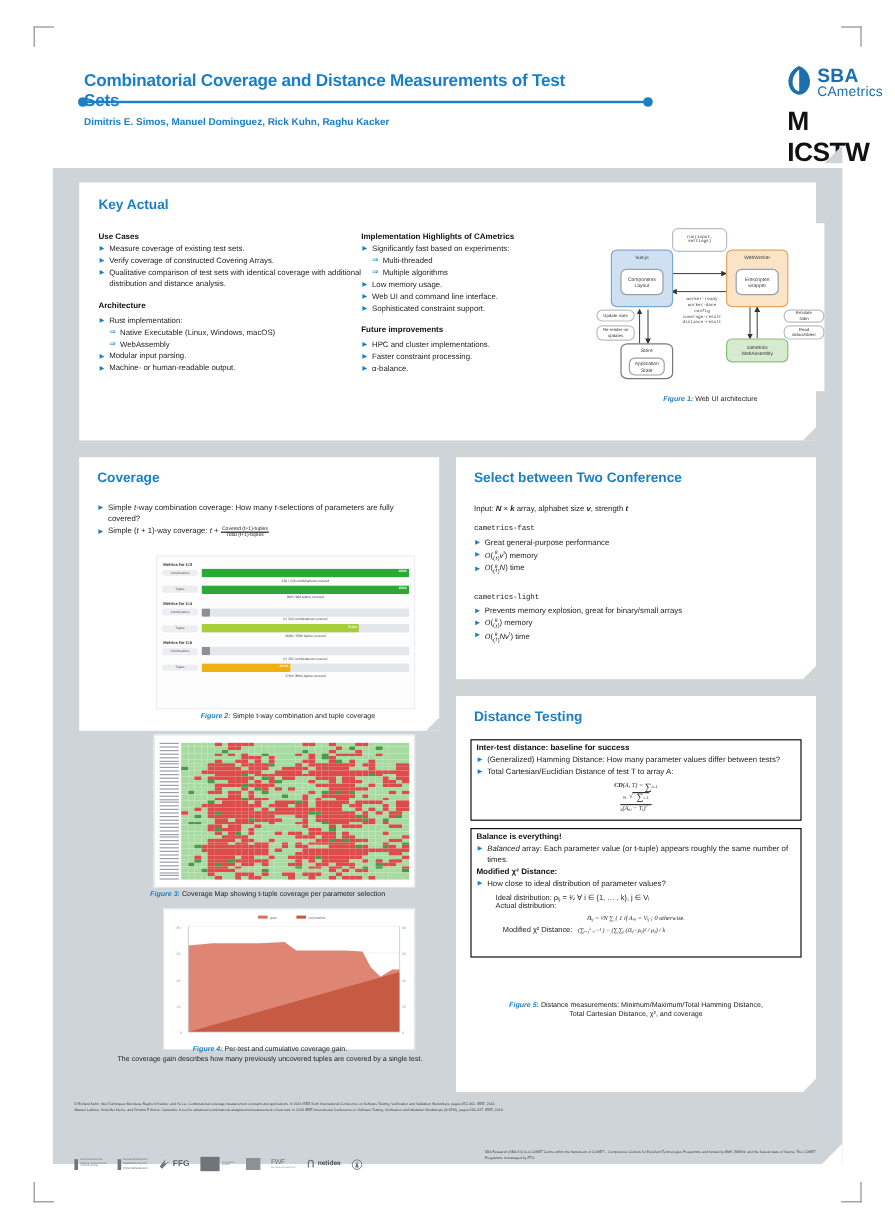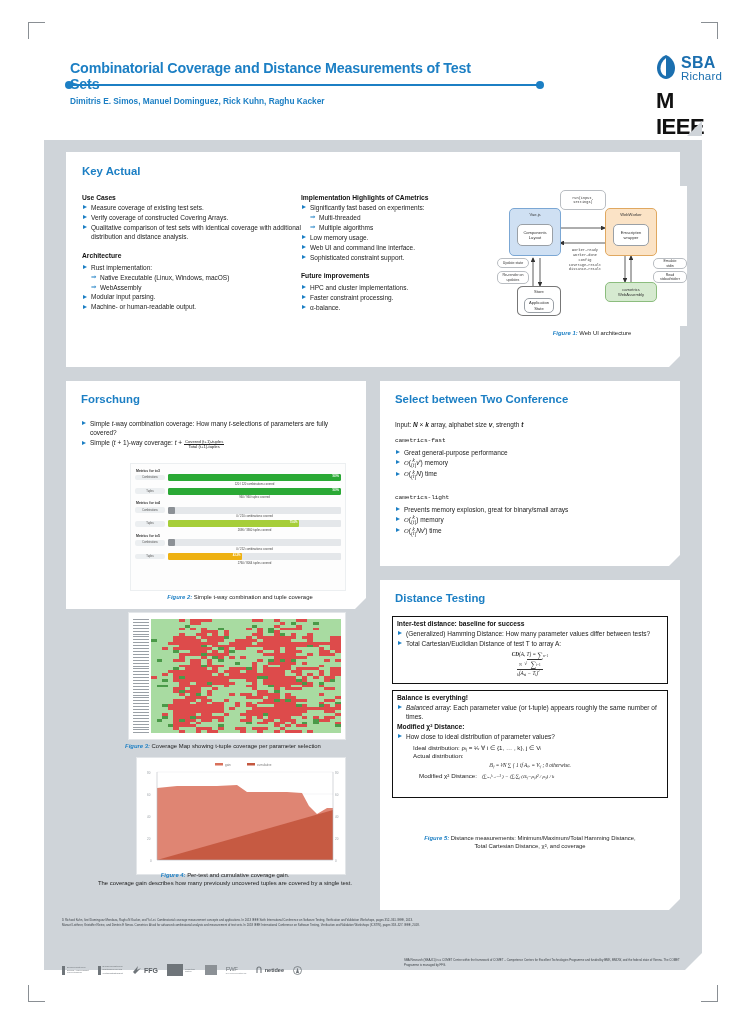--- a/index.html
+++ b/index.html
@@ -126,26 +126,26 @@
 
     <div class="sba">
       <span>
         <svg width="20" height="26" viewBox="0 0 20 26">
             <path d="M10 1 C3 4 1 10 1 14 C1 21 6 25 10 25 C14 25 19 21 19 14 C19 10 17 4 10 1 Z" fill="#1b6faf"></path>
             <path d="M10 4 C6 7 4.5 11 4.5 14.5 C4.5 19 7.5 22 10 22 Z" fill="#ffffff"></path>
           </svg>
       </span>
       <span class="sba-txt">
         <span class="sba-1" style="display:block">SBA</span>
-        <span class="sba-2" style="display:block">Richard</span>
+        <span class="sba-2" style="display:block">CAmetrics</span>
       </span>
     </div>
 
     <div class="matris">
-      <span>M IEEE</span>
+      <span>M ICSTW</span>
       <span class="tri" style="margin-left:-36px">
         <svg width="15" height="17" viewBox="0 0 15 17">
             <polygon points="7.5,0 15,16 0,16" fill="#111"></polygon>
             <polygon points="7.5,3 12.6,14.5 2.4,14.5" fill="#ddd"></polygon>
             <polygon points="7.5,5.5 10.6,13 4.4,13" fill="#111"></polygon>
           </svg>
       </span>
     </div>
 
     <div class="notch-hdr"></div>
@@ -258,21 +258,21 @@
         <span style="white-space:pre-line">cametrics
 WebAssembly</span>
       </div>
   </div>
   <div class="figcap" style="position:absolute;left:497px;top:330px;width:190px;">
     <b>Figure 1:</b><span> Web UI architecture</span>
   </div>
 
   <div class="card" style="left:66px;top:381px;width:300px;height:228px;">
     <div class="fold"></div>
-    <div style="position:absolute;left:15px;top:12px" class="sec-title">Forschung</div>
+    <div style="position:absolute;left:15px;top:12px" class="sec-title">Coverage</div>
     <ul class="bl" style="position:absolute;left:15px;top:38px;width:272px">
       <li><span>Simple </span><span class="it">t</span><span>-way combination coverage: How many </span><span class="it">t</span><span>-selections of parameters are fully covered?</span></li>
       <li><span>Simple (</span><span class="it">t</span><span> + 1)-way coverage: </span><span class="it">t</span><span> + </span><span class="frac"><span class="n">Covered (t+1)-tuples</span><span class="d">Total (t+1)-tuples</span></span></li>
     </ul>
   </div>
 
   <div class="f2" id="f2">
       <div class="grp">Metrics for t=3</div>
       <div class="row">
         <div class="tag">Combinations</div>

